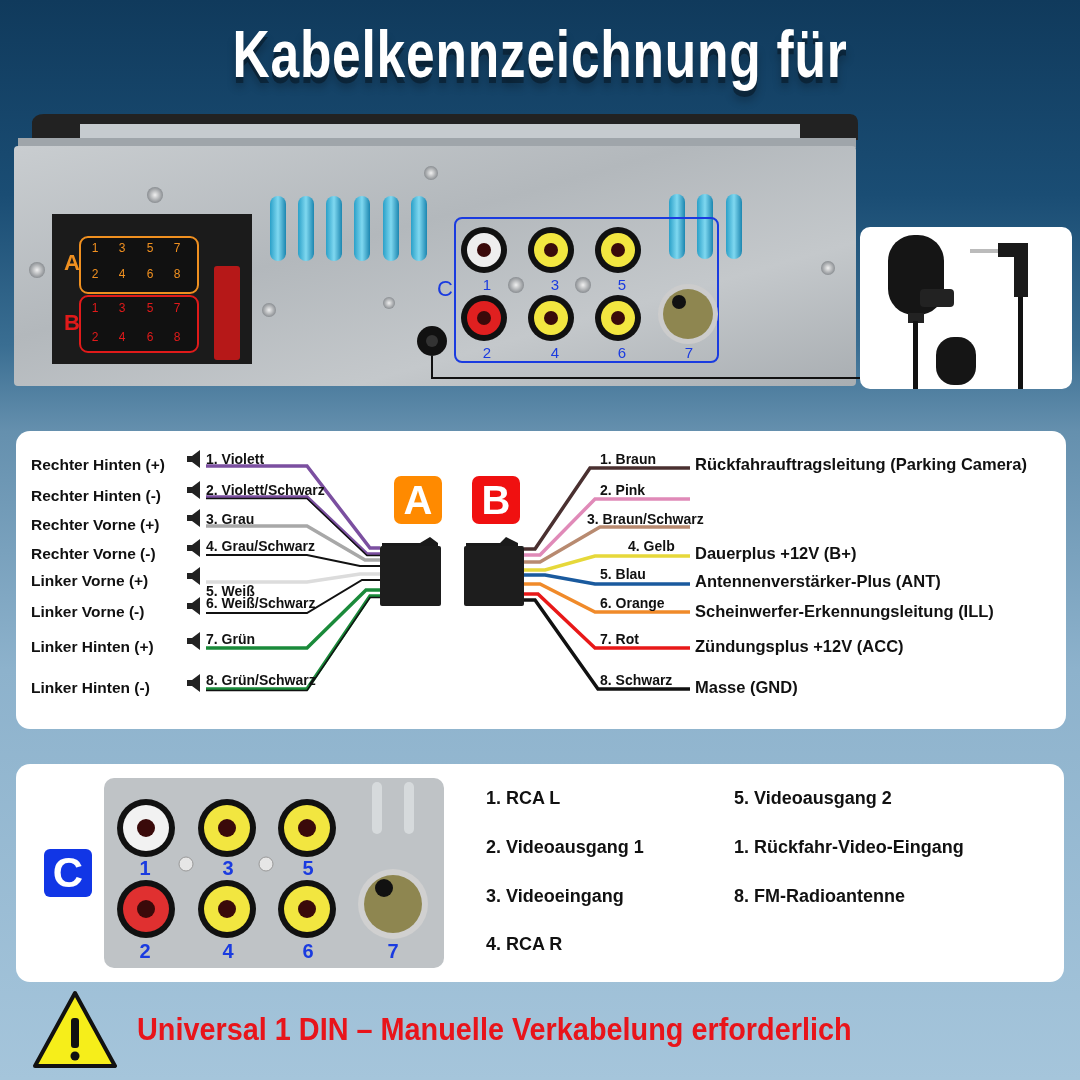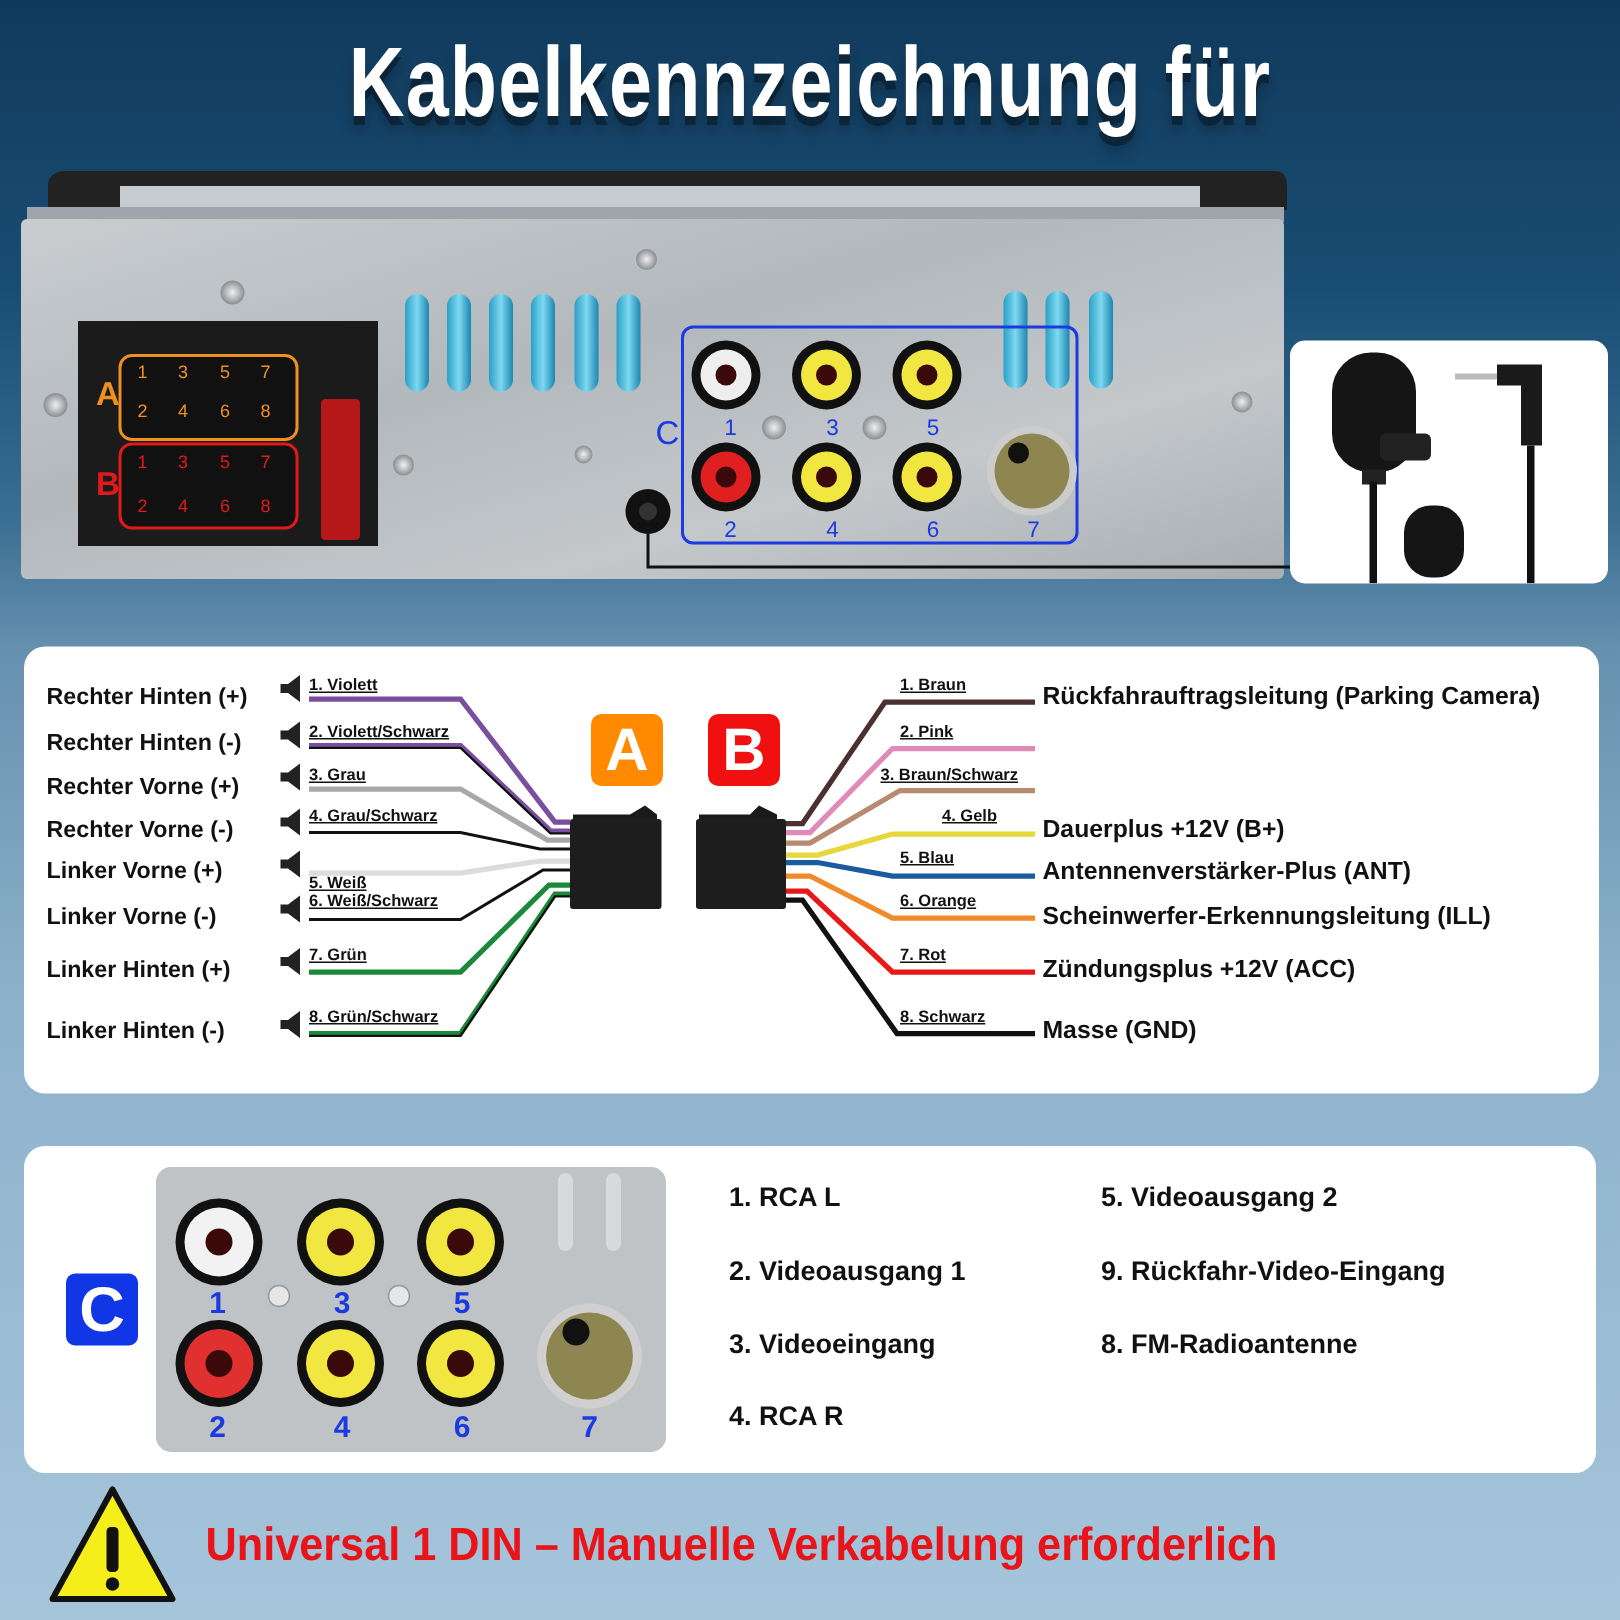--- a/index.html
+++ b/index.html
@@ -24,21 +24,21 @@
   
   .wire-panel {
     position: absolute; left: 16px; top: 431px; width: 1050px; height: 298px;
     background: #ffffff; border-radius: 14px;
   }
   .lbl-left, .lbl-right, .wire-name {
     position: absolute; white-space: nowrap; color: #111;
   }
   .lbl-left { font-size: 15.5px; font-weight: bold; left: 15px; }
   .lbl-right { font-size: 16.5px; font-weight: bold; left: 679px; text-align: right; }
-  .wire-name { font-size: 11px; font-weight: bold; text-decoration: underline; }
+  .wire-name { font-size: 14px; font-weight: bold; }
 
   .badge {
     position: absolute; width: 48px; height: 48px; border-radius: 7px;
     color: #fff; font-size: 40px; font-weight: bold; text-align: center; line-height: 48px;
   }
 
   
   .port-panel {
     position: absolute; left: 16px; top: 764px; width: 1048px; height: 218px;
     background: #ffffff; border-radius: 14px;
@@ -319,21 +319,21 @@
       <text x="308" y="958">6</text>
       <text x="393" y="958">7</text>
     </g>
   </svg>
 
   <div class="port-item" style="left:470px;top:24px">1. RCA L</div>
   <div class="port-item" style="left:470px;top:73px">2. Videoausgang 1</div>
   <div class="port-item" style="left:470px;top:122px">3. Videoeingang</div>
   <div class="port-item" style="left:470px;top:170px">4. RCA R</div>
   <div class="port-item" style="left:718px;top:24px">5. Videoausgang 2</div>
-  <div class="port-item" style="left:718px;top:73px">9. Rückfahr-Video-Eingang</div>
+  <div class="port-item" style="left:718px;top:73px">1. Rückfahr-Video-Eingang</div>
   <div class="port-item" style="left:718px;top:122px">8. FM-Radioantenne</div>
 </div>
 
 <svg class="abs" style="left:32px;top:990px" width="86" height="80" viewBox="0 0 86 80">
   <path d="M43 3 L83 76 L3 76 Z" fill="#f6ee1a" stroke="#111" stroke-width="4" stroke-linejoin="round"></path>
   <rect x="39" y="28" width="8" height="30" rx="3" fill="#111"></rect>
   <circle cx="43" cy="66" r="4.5" fill="#111"></circle>
 </svg>
 <div class="footer-text">Universal 1 DIN – Manuelle Verkabelung erforderlich</div>
 

